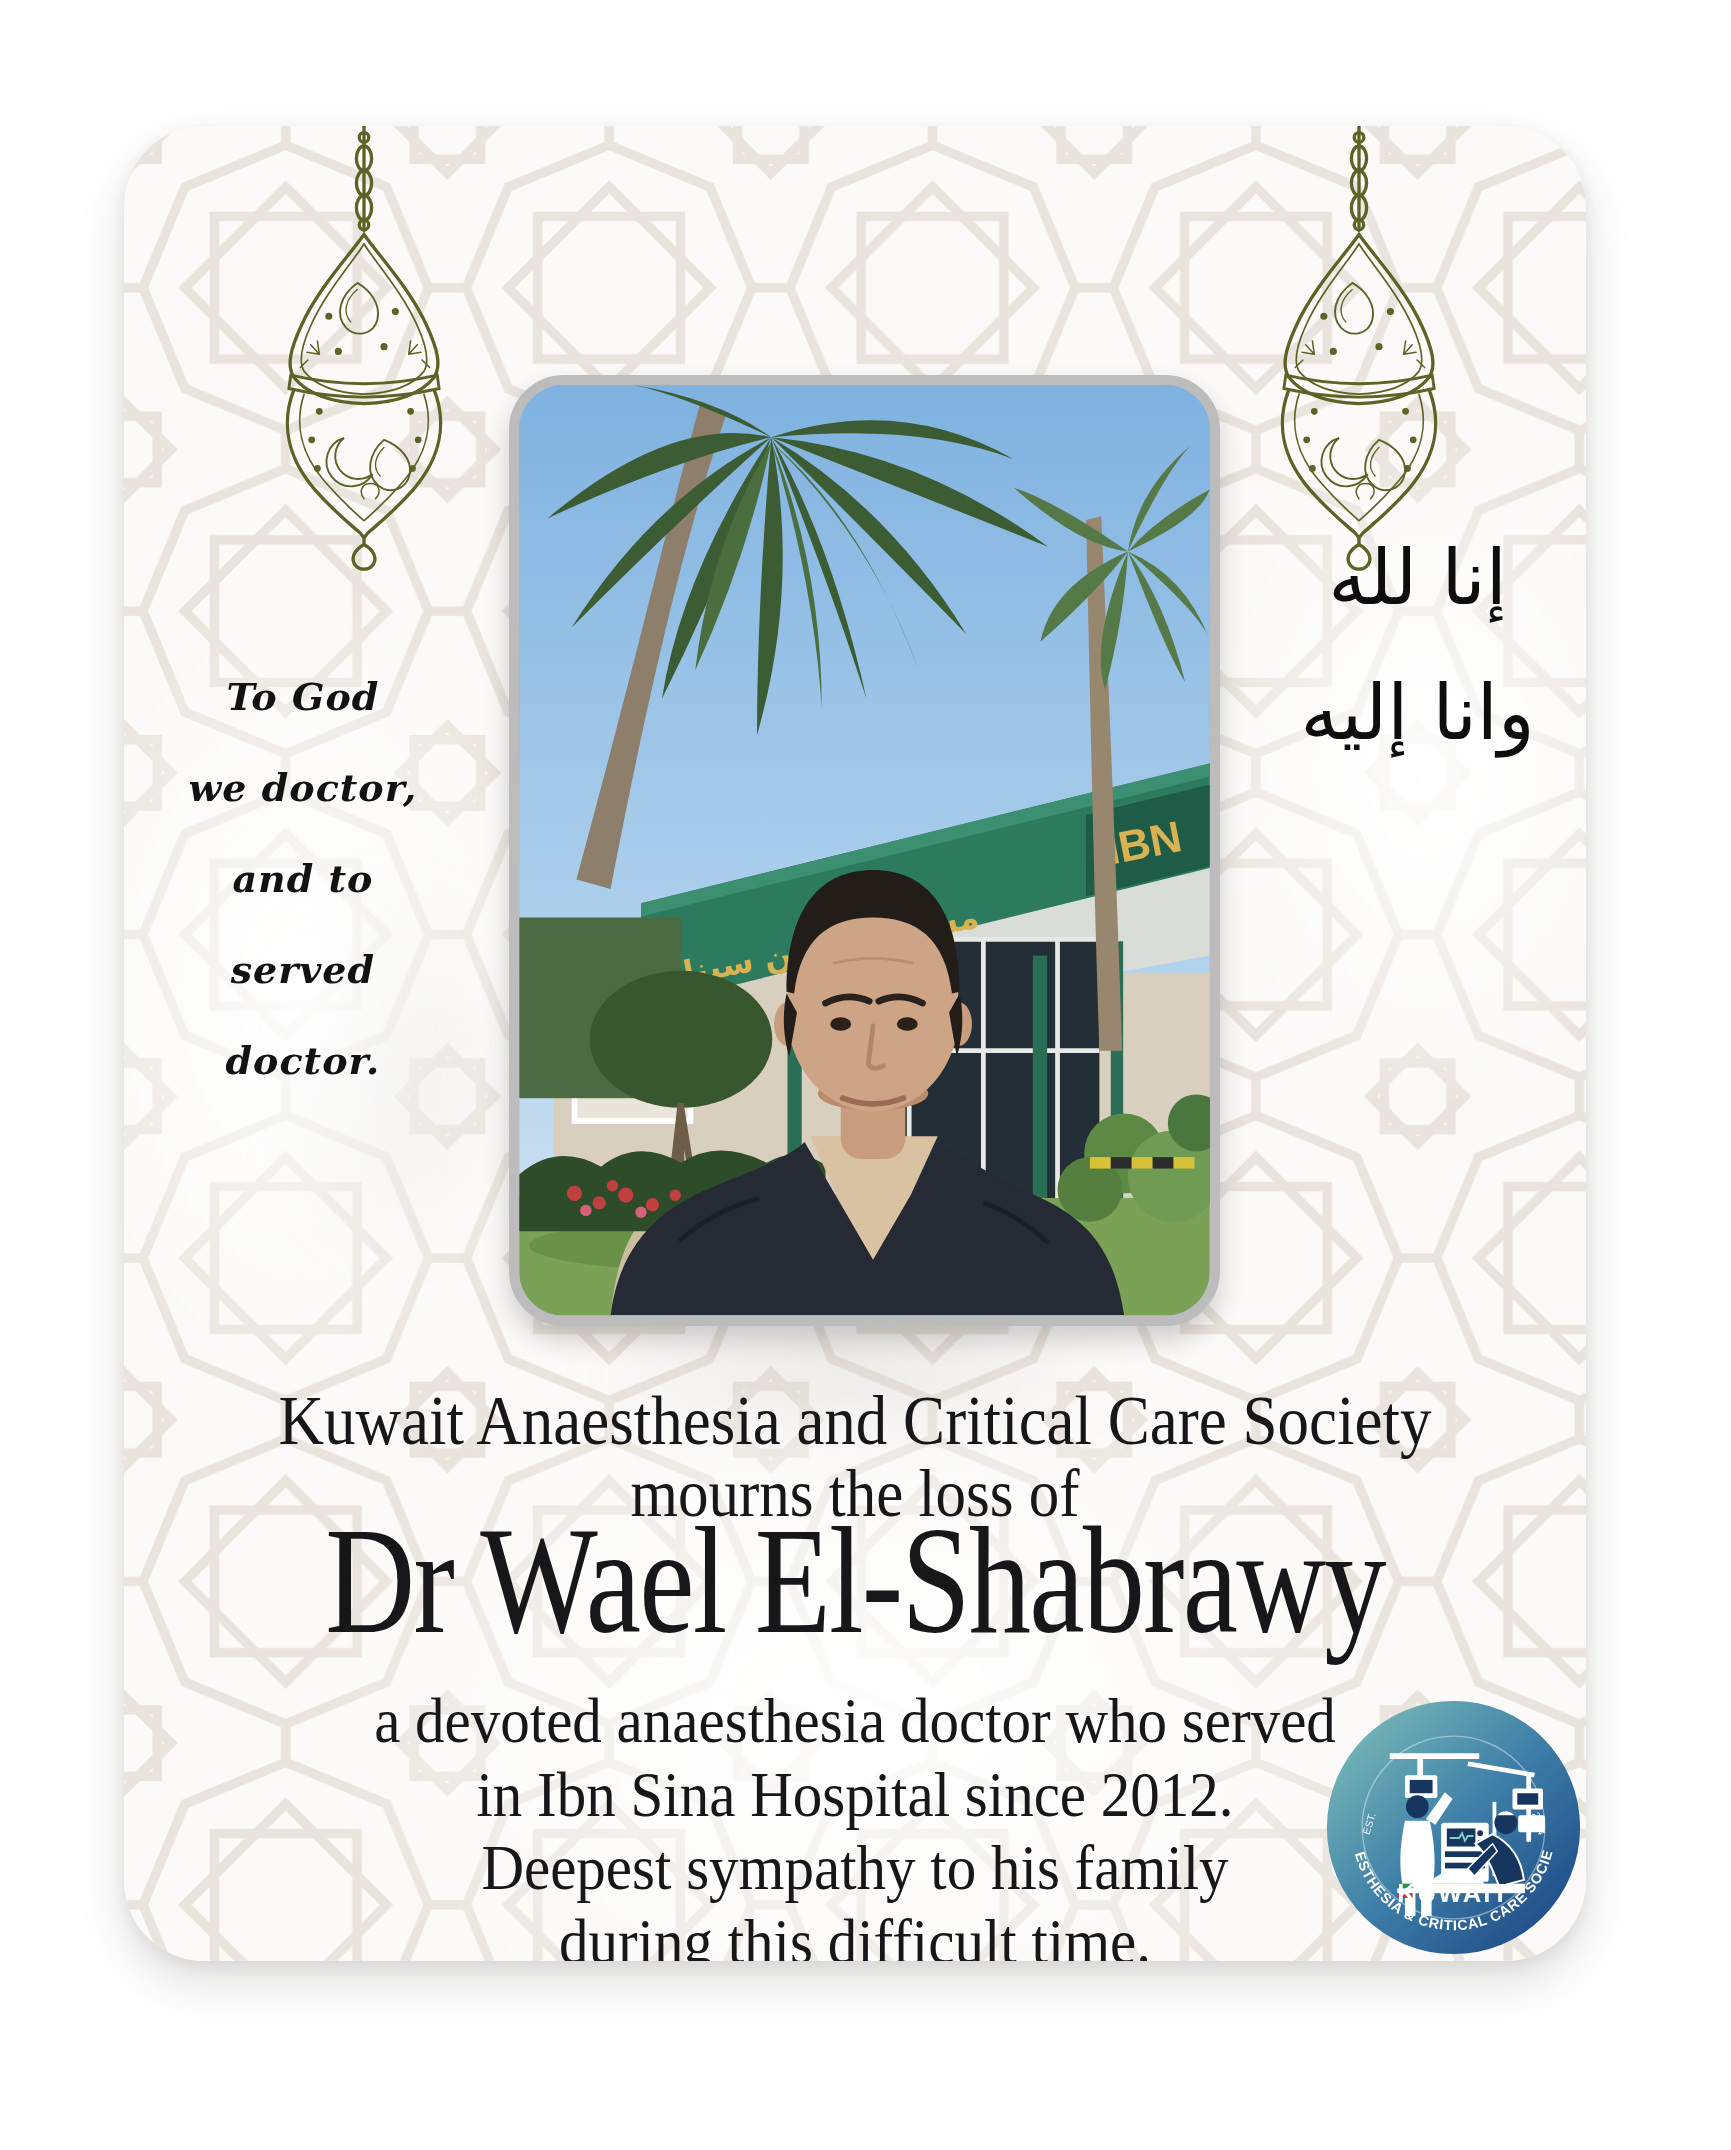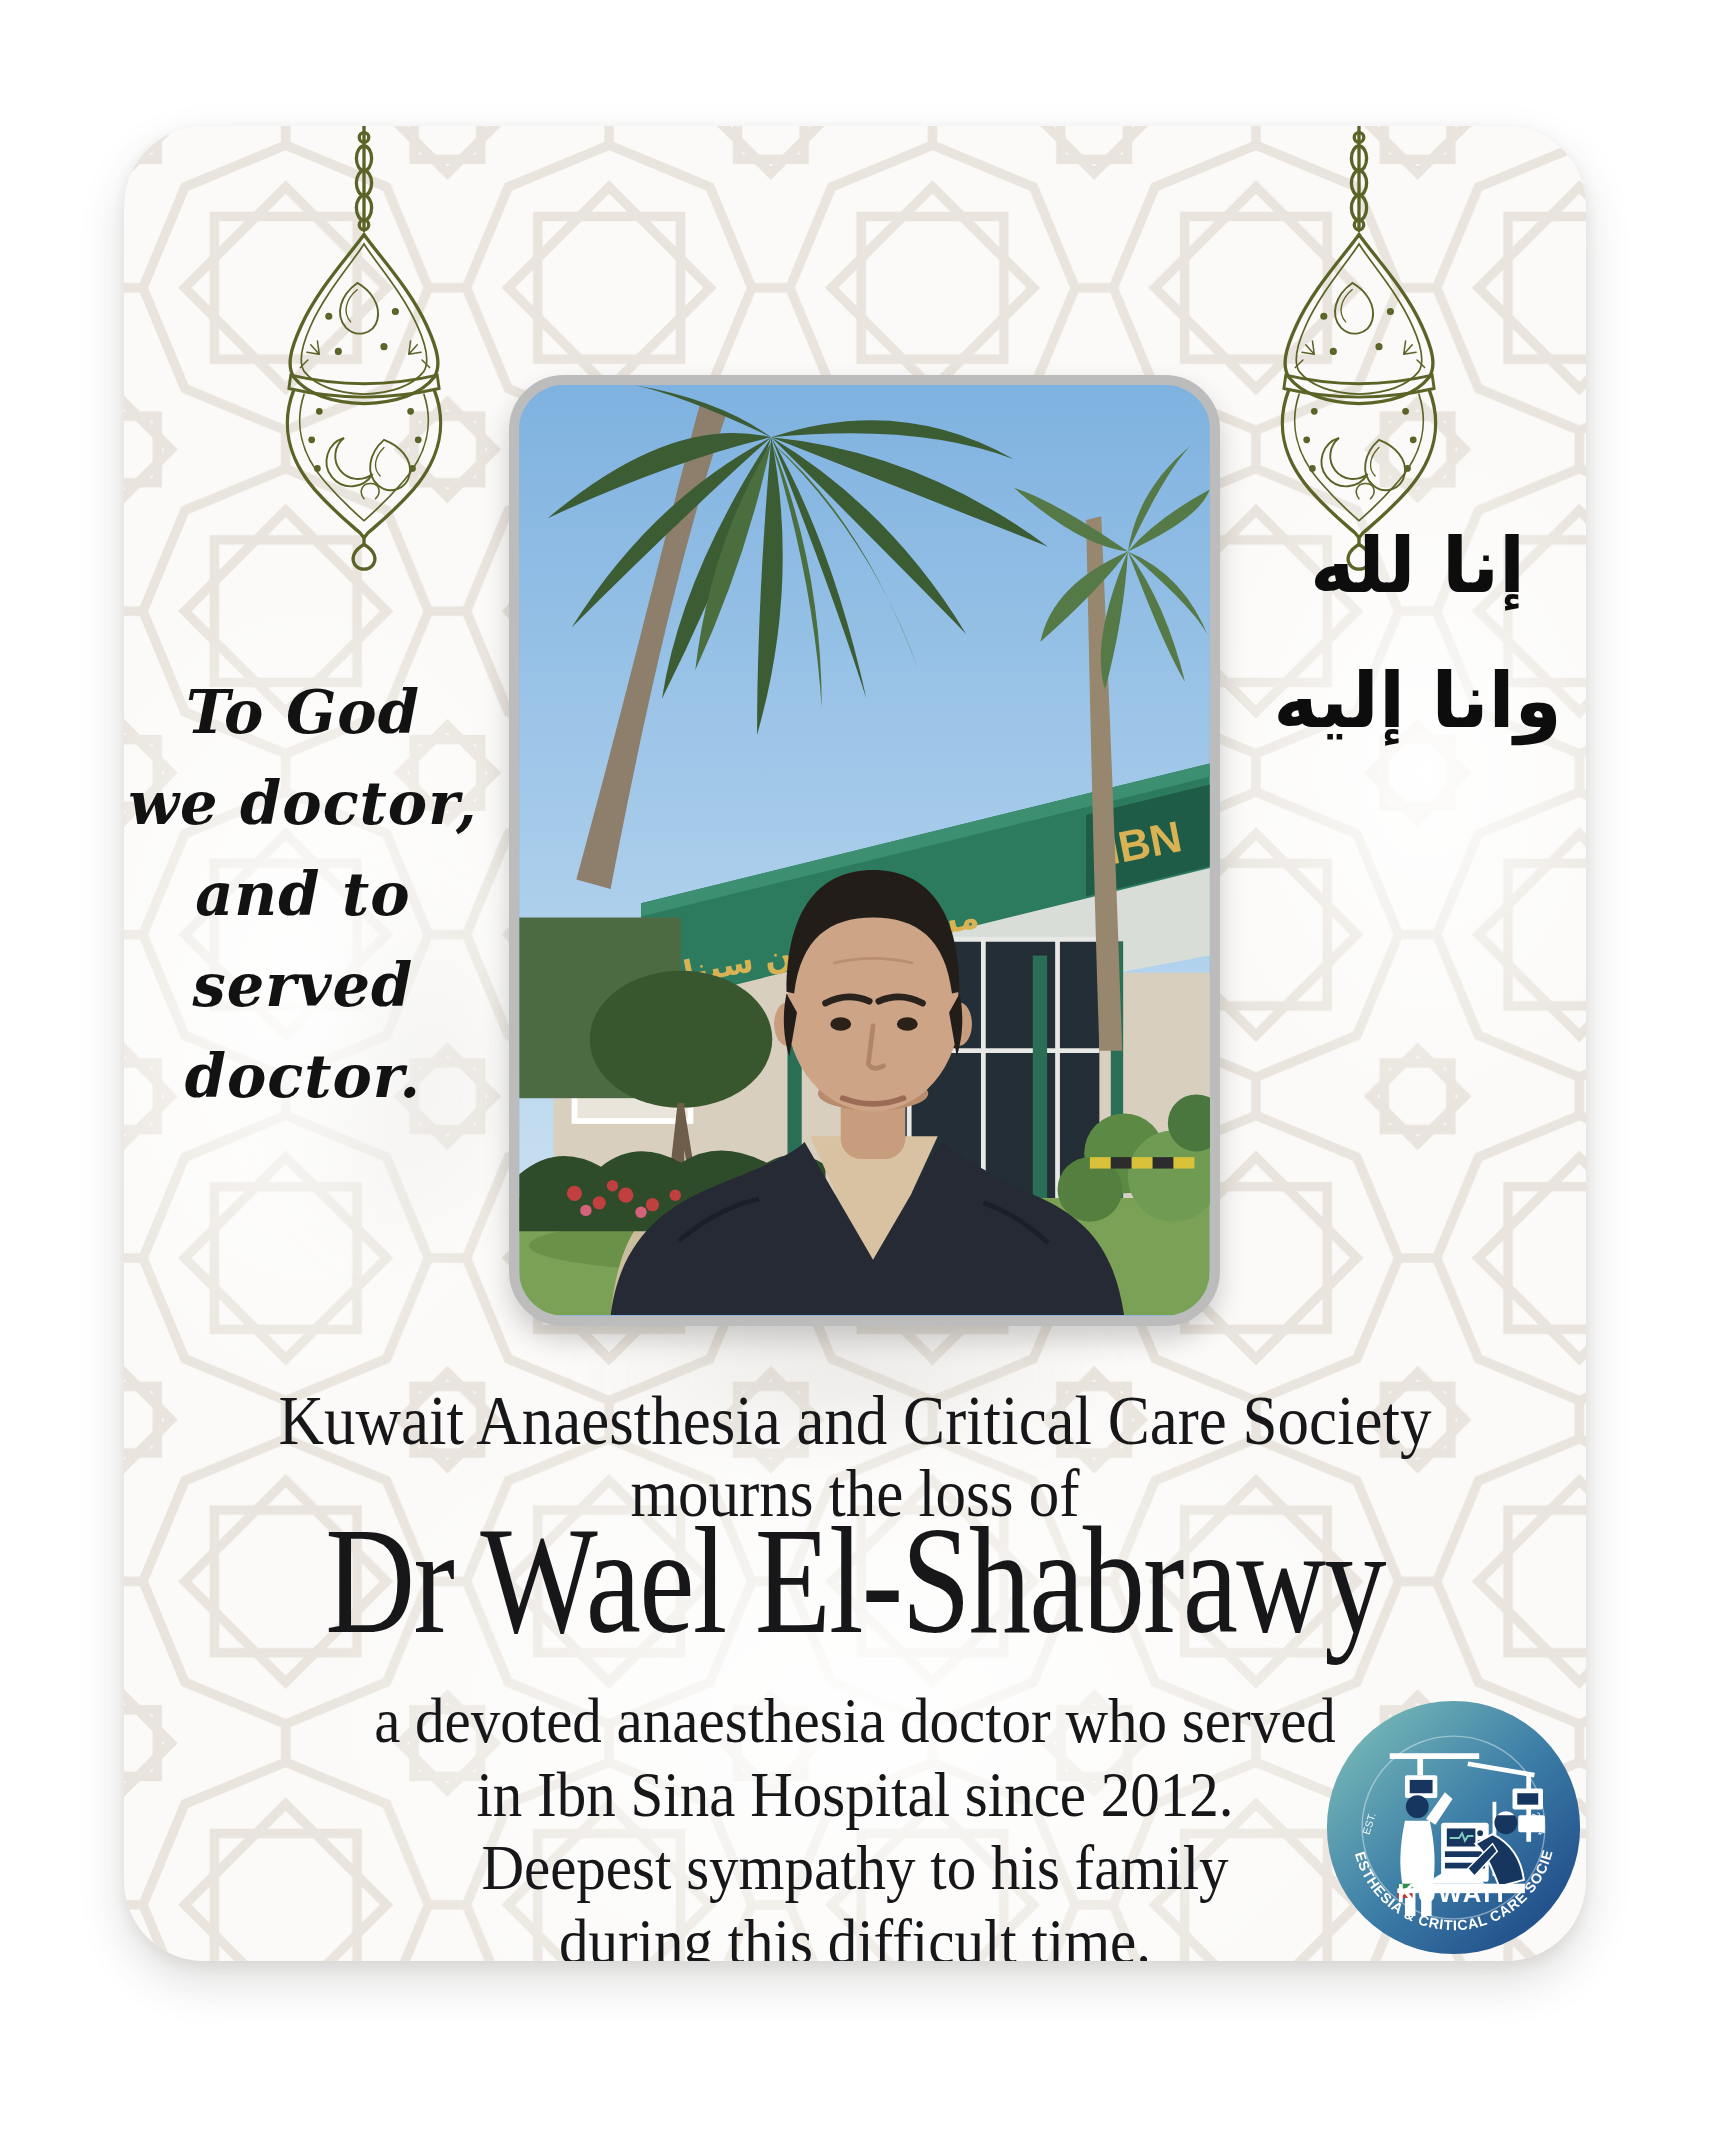--- a/index.html
+++ b/index.html
@@ -9,25 +9,25 @@
         border-radius:80px;overflow:hidden;
         box-shadow:0 21px 46px rgba(60,54,48,.16),0 4.8px 13.3px rgba(60,54,48,.08);}
   .pattern{position:absolute;left:0;top:0;}
   .smudge{position:absolute;border-radius:50%;filter:blur(28.5px);background:radial-gradient(closest-side,rgba(150,144,138,.18),rgba(150,144,138,0));}
   .soft{position:absolute;border-radius:50%;background:radial-gradient(closest-side,rgba(255,255,255,.95),rgba(255,255,255,0));}
   .lantern{position:absolute;top:0;}
   .photo{position:absolute;left:385px;top:249px;width:711px;height:951px;box-sizing:border-box;
          border:10.5px solid #bcbcbc;border-radius:55px;overflow:hidden;background:#8fb6dc;
          box-shadow:0 13.3px 27px rgba(0,0,0,.18);}
   .photo svg{display:block;}
-  .quote-left{position:absolute;left:1.9px;top:541px;width:354px;text-align:center;
+  .quote-left{position:absolute;left:1.9px;top:525px;width:354px;text-align:center;
               font-family:"DejaVu Serif",serif;font-style:italic;font-weight:700;
-              font-size:59px;line-height:91px;letter-spacing:1px;color:#121212;}
-  .quote-ar{position:absolute;left:1111px;top:372px;width:365px;text-align:center;direction:rtl;
-            font-family:"DejaVu Sans",sans-serif;font-size:76px;line-height:135px;color:#0d0d0d;font-weight:bold;}
+              font-size:38px;line-height:91px;letter-spacing:1px;color:#121212;}
+  .quote-ar{position:absolute;left:1111px;top:384px;width:365px;text-align:center;direction:rtl;
+            font-family:"DejaVu Sans",sans-serif;font-size:76px;line-height:135px;color:#0d0d0d;}
   .center{position:absolute;left:0;width:1462px;text-align:center;}
   .org{top:1259px;font-size:63px;letter-spacing:0;transform:scaleY(1.1);}
   .mourns{top:1333px;font-size:61px;transform:scaleY(1.1);}
   .name{top:1381px;font-size:131px;letter-spacing:-1.9px;font-weight:400;margin:0;
         transform:scale(.95,1.16);transform-origin:50% 60%;}
   .bodytext{top:1558px;font-size:59px;line-height:68px;transform:scaleY(1.08);transform-origin:50% 0;}
   .logo{position:absolute;left:1201px;top:1573px;width:257px;height:257px;}
   .line{display:block;}
 </style>
 </head>

